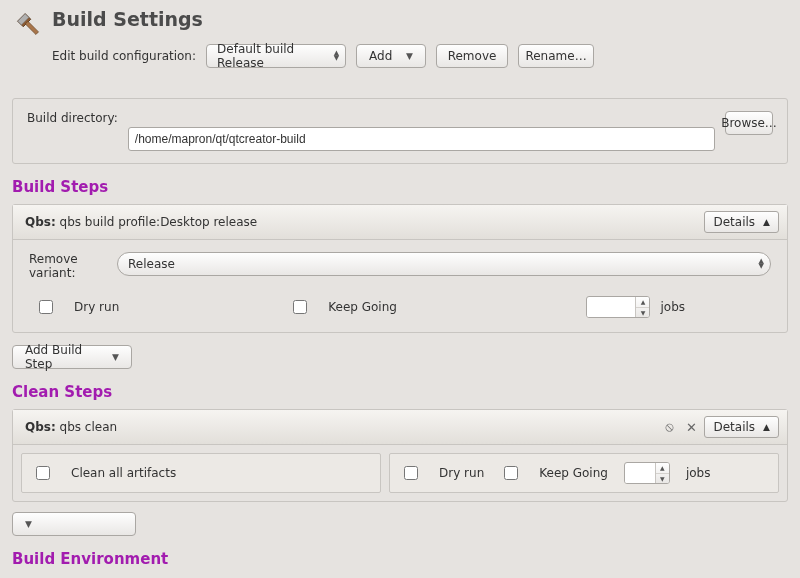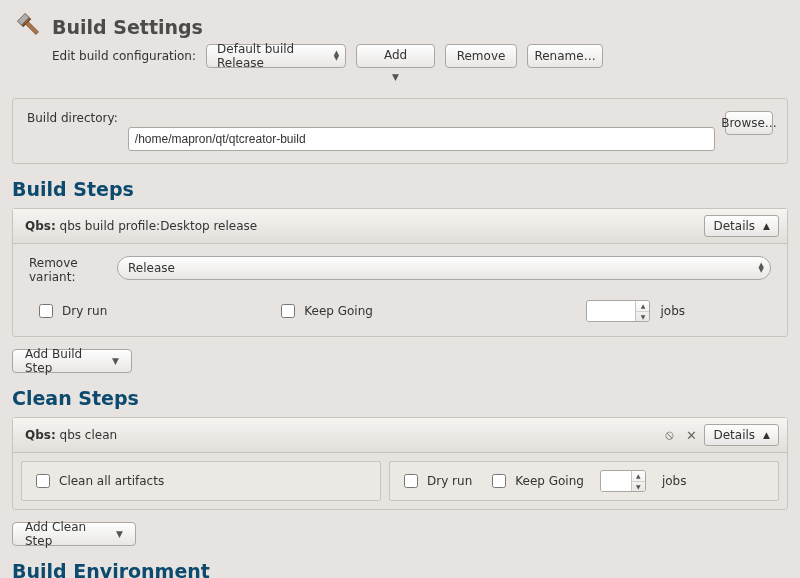--- a/index.html
+++ b/index.html
@@ -12,21 +12,21 @@
     font-family: "DejaVu Sans", "Liberation Sans", Arial, sans-serif;
     font-size: 12px;
     background: #e6e3e0;
     color: #333;
   }
   .page {
     padding: 8px 12px 0 12px;
   }
   .title-row {
     display: flex;
-    align-items: flex-end;
+    align-items: flex-start;
     gap: 10px;
     margin-bottom: 6px;
   }
   .hammer {
     width: 30px; height: 30px;
     display: inline-block;
   }
   h1 {
     font-size: 19px;
     font-weight: bold;
@@ -93,23 +93,23 @@
     height: 24px;
     border: 1px solid #aaa7a3;
     border-radius: 3px;
     background: #fff;
     padding: 0 6px;
     font-size: 12px;
     color: #333;
     margin-top: 16px;
   }
   h2 {
-    font-size: 19px;
+    font-size: 15px;
     font-weight: bold;
-    color: #0c4a6e;
+    color: #a21caf;
     margin: 14px 0 8px 0;
   }
   .step-box {
     border: 1px solid #c8c5c1;
     border-radius: 3px;
     background: #e6e3e0;
     margin-bottom: 10px;
   }
   .step-header {
     display: flex;
@@ -139,21 +139,21 @@
   .options-row {
     display: flex;
     align-items: center;
     margin-top: 16px;
     gap: 10px;
     padding: 0 6px;
   }
   .chk {
     display: inline-flex;
     align-items: center;
-    gap: 6px;
+    gap: 18px;
   }
   input[type=checkbox] {
     width: 14px; height: 14px;
     accent-color: #aaa;
     cursor: pointer;
   }
   .spinbox {
     display: inline-flex;
     align-items: stretch;
     border: 1px solid #aaa7a3;
@@ -244,21 +244,21 @@
 
   <div class="config-row">
     <span class="lbl">Edit build configuration:</span>
     <div class="combo" style="width:140px;">
       <span>Default build Release</span>
       <span class="spinner-arrows">
           <span>▲</span>
           <span>▼</span>
         </span>
     </div>
-    <div class="btn" style="width:79px; justify-content:space-between;flex-direction:column;">
+    <div class="btn" style="width:70px; justify-content:space-between;">
       <span>Add</span>
       <span class="caret-down">▼</span>
     </div>
     <div class="btn" style="width:72px;">Remove</div>
     <div class="btn" style="width:76px;">Rename…</div>
   </div>
 
   <div class="outer-box">
     <div class="row">
       <span class="lbl">Build directory:</span>
@@ -357,19 +357,18 @@
             <span>▲</span>
             <span>▼</span>
           </div>
         </div>
         <span class="lbl">jobs</span>
       </div>
     </div>
   </div>
 
   <div class="btn" style="width:124px; justify-content:space-between;">
-    <span>Add Clean Step</span>
     <span class="caret-down">▼</span>
   </div>
 
   <h2>Build Environment</h2>
 
 </div>
 
 </body></html>

